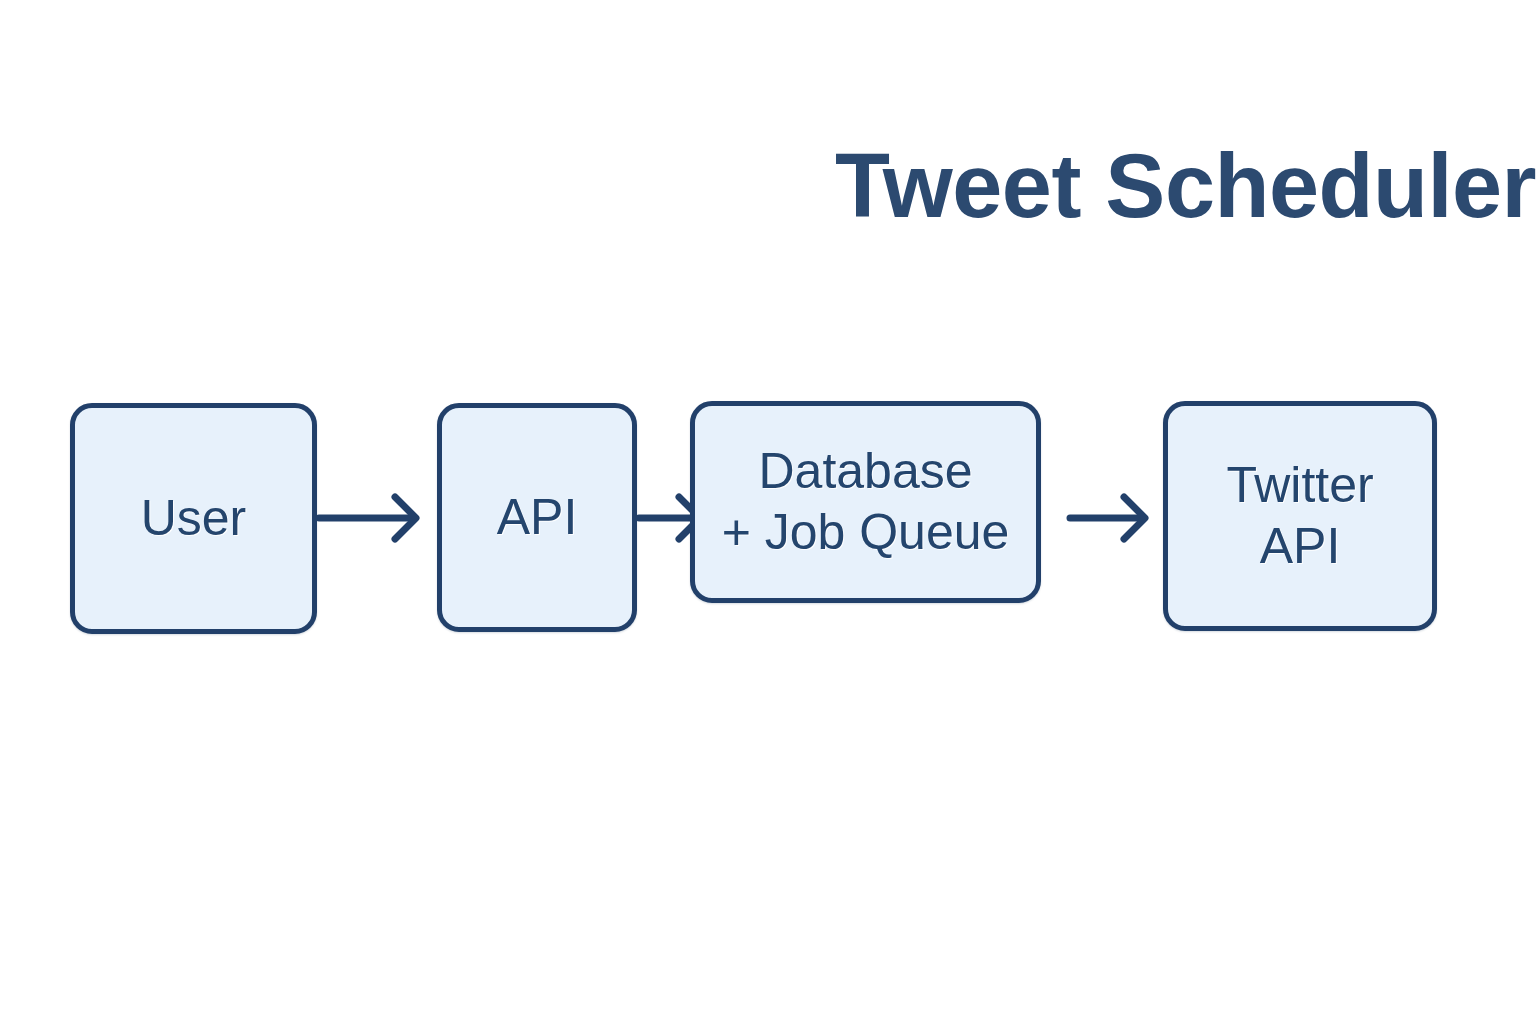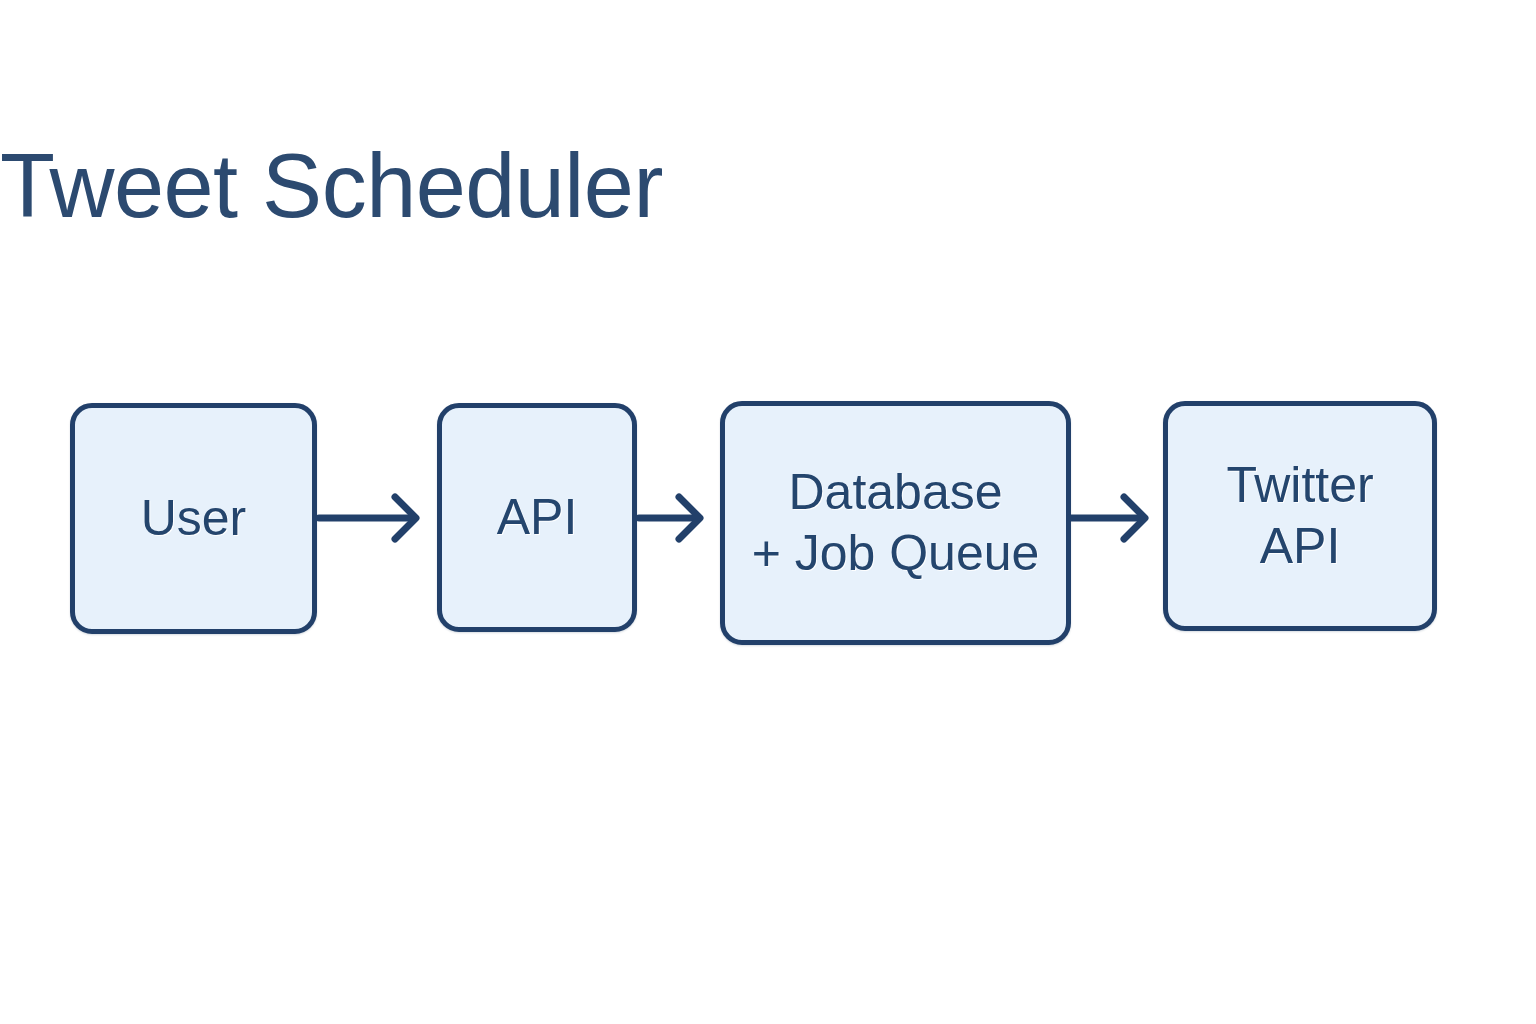--- a/index.html
+++ b/index.html
@@ -17,23 +17,23 @@
     background: #ffffff;
     overflow: hidden;
   }
 
   
   #diagram-title {
     position: absolute;
     left: 0;
     top: 139px;
     width: 1536px;
-    text-align: left;
+    text-align: right;
     font-family: "Liberation Sans", sans-serif;
-    font-weight: normal;
+    font-weight: bold;
     font-size: 90px;
     line-height: 1.05;
     letter-spacing: -0.5px;
     color: #2c4a70;
     text-shadow: 1px 1px 0 rgba(255,255,255,0.85);
     white-space: nowrap;
   }
 
   
   #flow-row {
@@ -66,21 +66,21 @@
     text-shadow: 1px 1px 0 rgba(255,255,255,0.9);
     padding: 0;
   }
   .node-label.two-line {
     white-space: pre-line;
   }
 
   
   #node-user      { left: 70px;   top: 403px; width: 247px; height: 231px; }
   #node-api       { left: 437px;  top: 403px; width: 200px; height: 229px; }
-  #node-database  { left: 720px;  top: 401px; width: 351px; height: 244px; }
+  #node-database  { left: 690px;  top: 401px; width: 351px; height: 202px; }
   #node-twitter   { left: 1163px; top: 401px; width: 274px; height: 230px; align-items: center; }
 
   
   .arrow {
     position: absolute;
     top: 488px;
     height: 60px;
   }
   .arrow svg { display: block; overflow: visible; }
 

